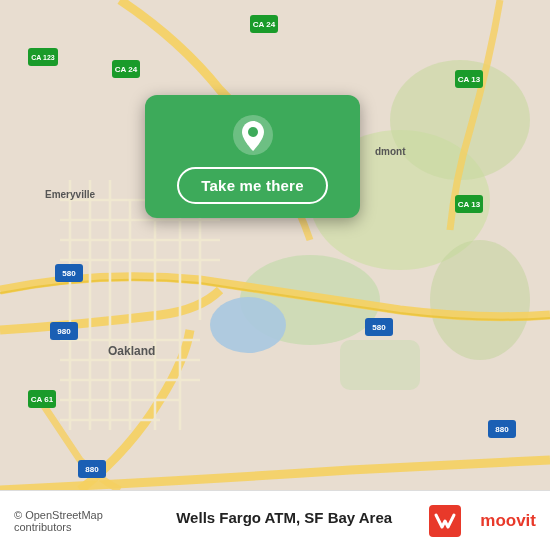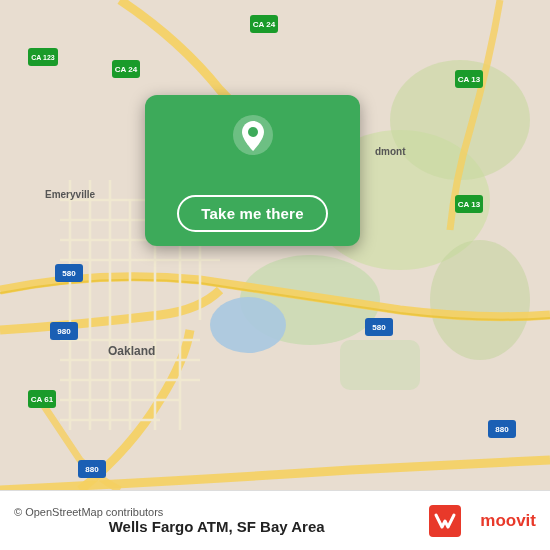--- a/index.html
+++ b/index.html
@@ -31,21 +31,20 @@
       top: 95px;
       left: 145px;
       width: 215px;
       background: #3daa5a;
       border-radius: 12px;
       padding: 18px 16px 14px;
       display: flex;
       flex-direction: column;
       align-items: center;
       box-shadow: 0 4px 16px rgba(0,0,0,0.35);
-      gap: 28px;
     }
 
     #popup-pin-icon {
       width: 44px;
       height: 44px;
       margin-bottom: 10px;
     }
 
     #popup-button {
       background: #3daa5a;
@@ -193,21 +192,21 @@
     <svg id="popup-pin-icon" viewBox="0 0 44 44" xmlns="http://www.w3.org/2000/svg">
       <circle cx="22" cy="22" r="20" fill="white" opacity="0.25"></circle>
       <path d="M22 8 C16 8 11 13 11 19 C11 27 22 38 22 38 C22 38 33 27 33 19 C33 13 28 8 22 8 Z" fill="white"></path>
       <circle cx="22" cy="19" r="5" fill="#3daa5a"></circle>
     </svg>
     <button id="popup-button">Take me there</button>
   </div>
 </div>
 
 <div id="bottom-bar">
-  <div style="display:flex; flex-direction:column; flex:3;">
+  <div style="display:flex; flex-direction:row; flex:3;">
     <span id="copyright-text">© OpenStreetMap contributors</span>
     <span id="location-name">Wells Fargo ATM, SF Bay Area</span>
   </div>
   <div id="moovit-logo">
     <svg id="moovit-icon" viewBox="0 0 32 32" xmlns="http://www.w3.org/2000/svg">
       <rect width="32" height="32" rx="4" fill="#e8392a"></rect>
       <path d="M7 10 L13 22 L16 16 L19 22 L25 10" stroke="white" stroke-width="3" fill="none" stroke-linecap="round" stroke-linejoin="round"></path>
     </svg>
     <span id="moovit-label">moovit</span>
   </div>

